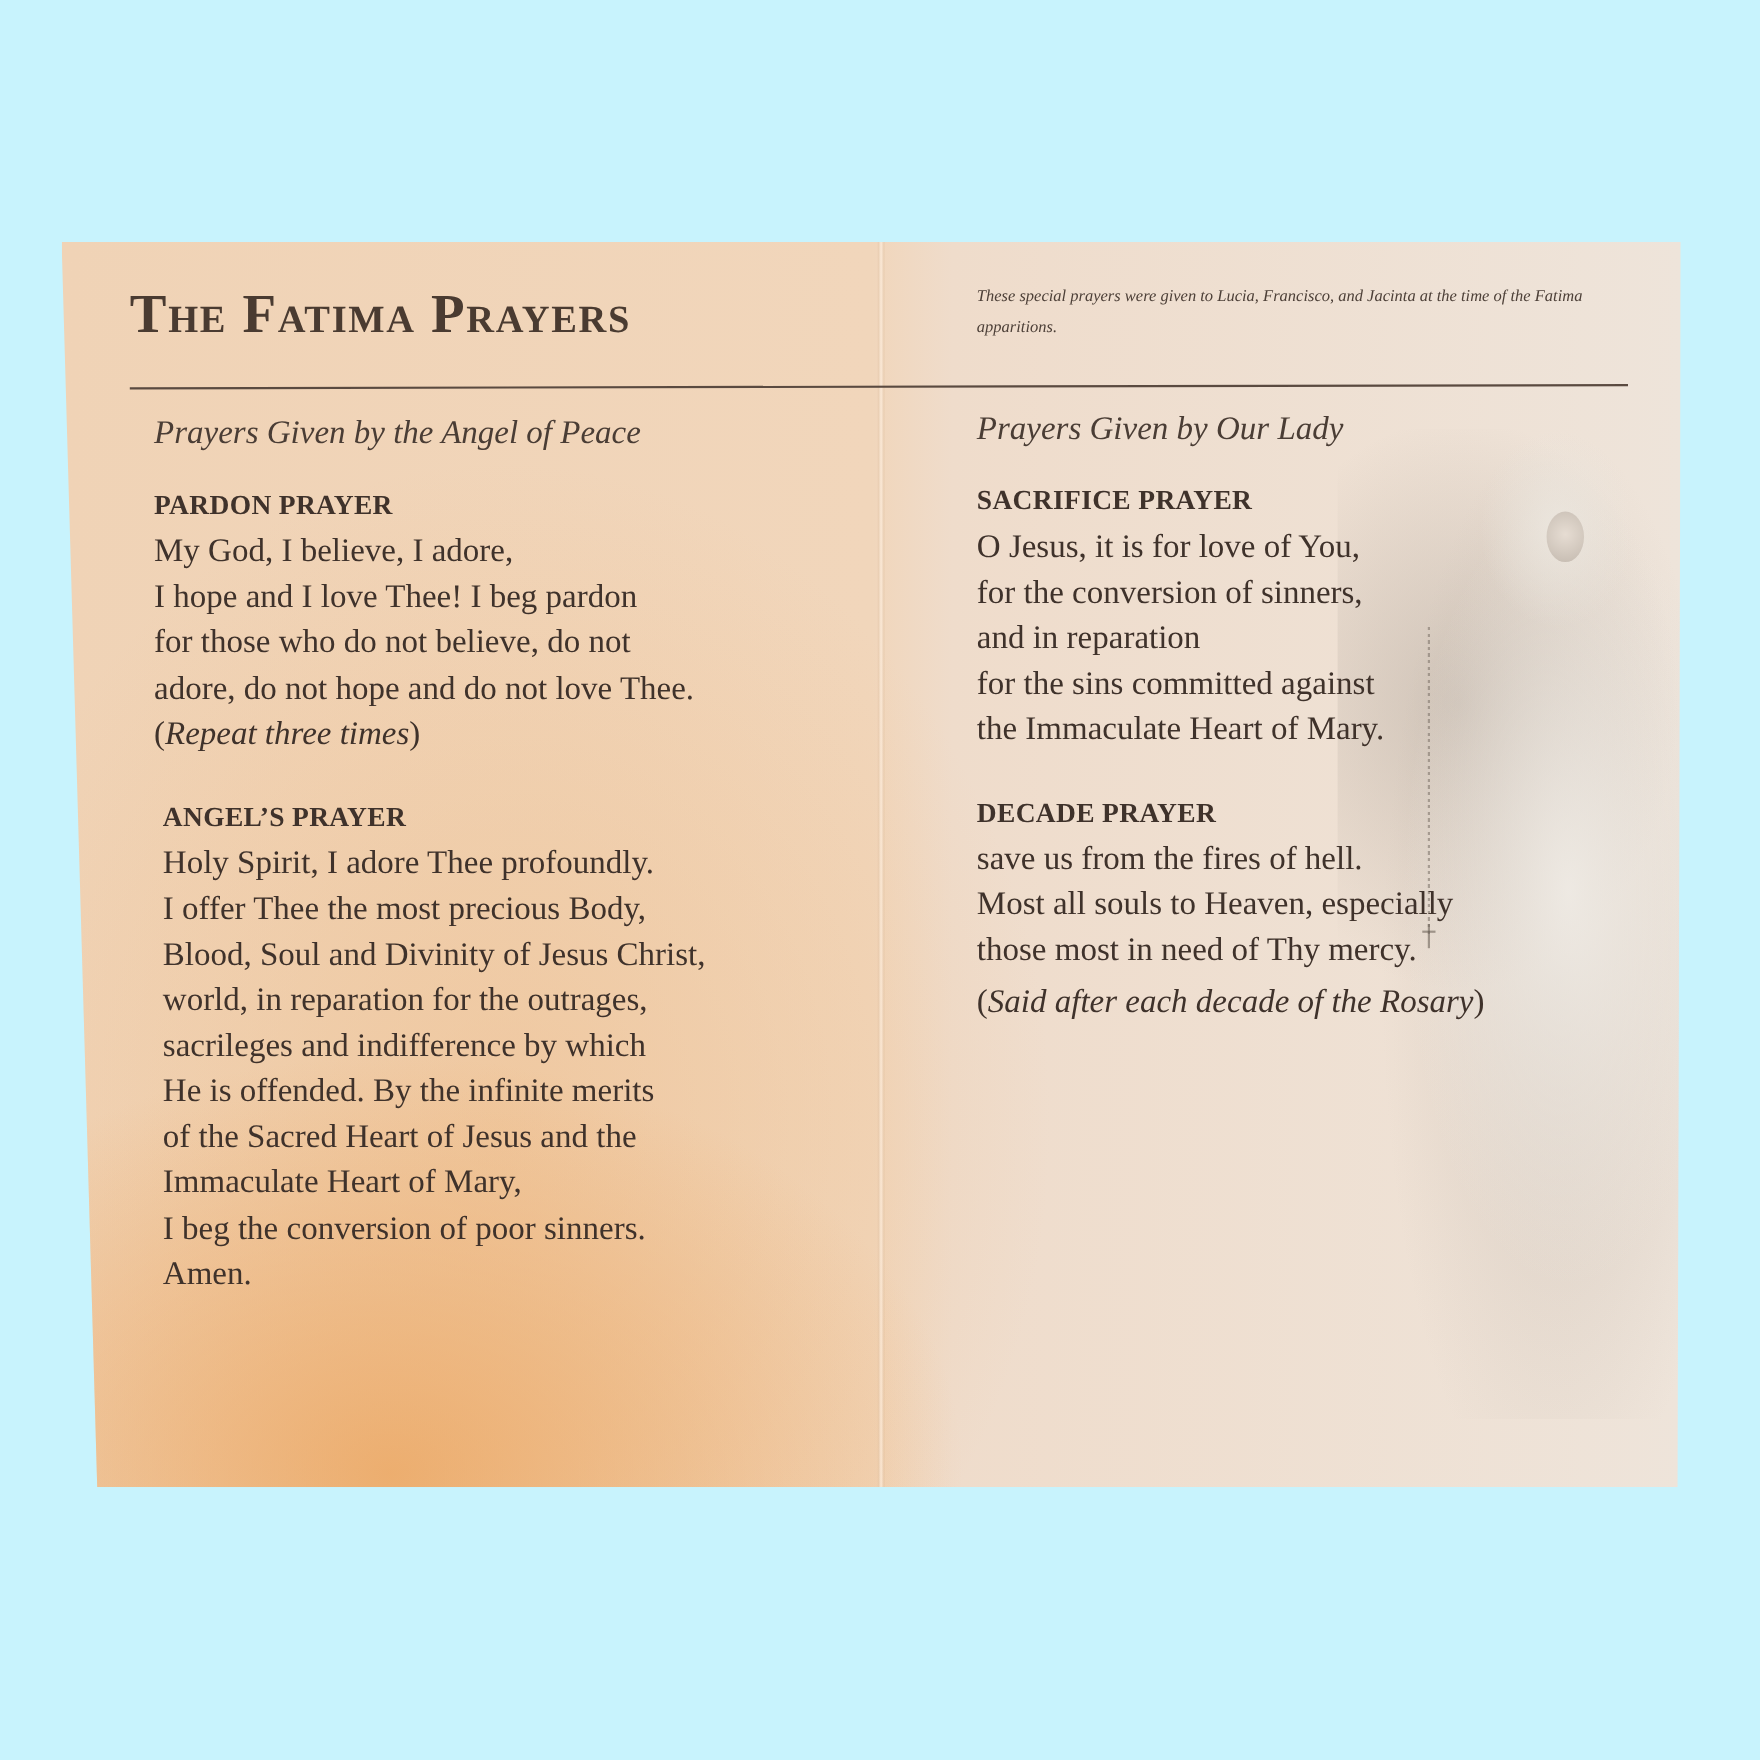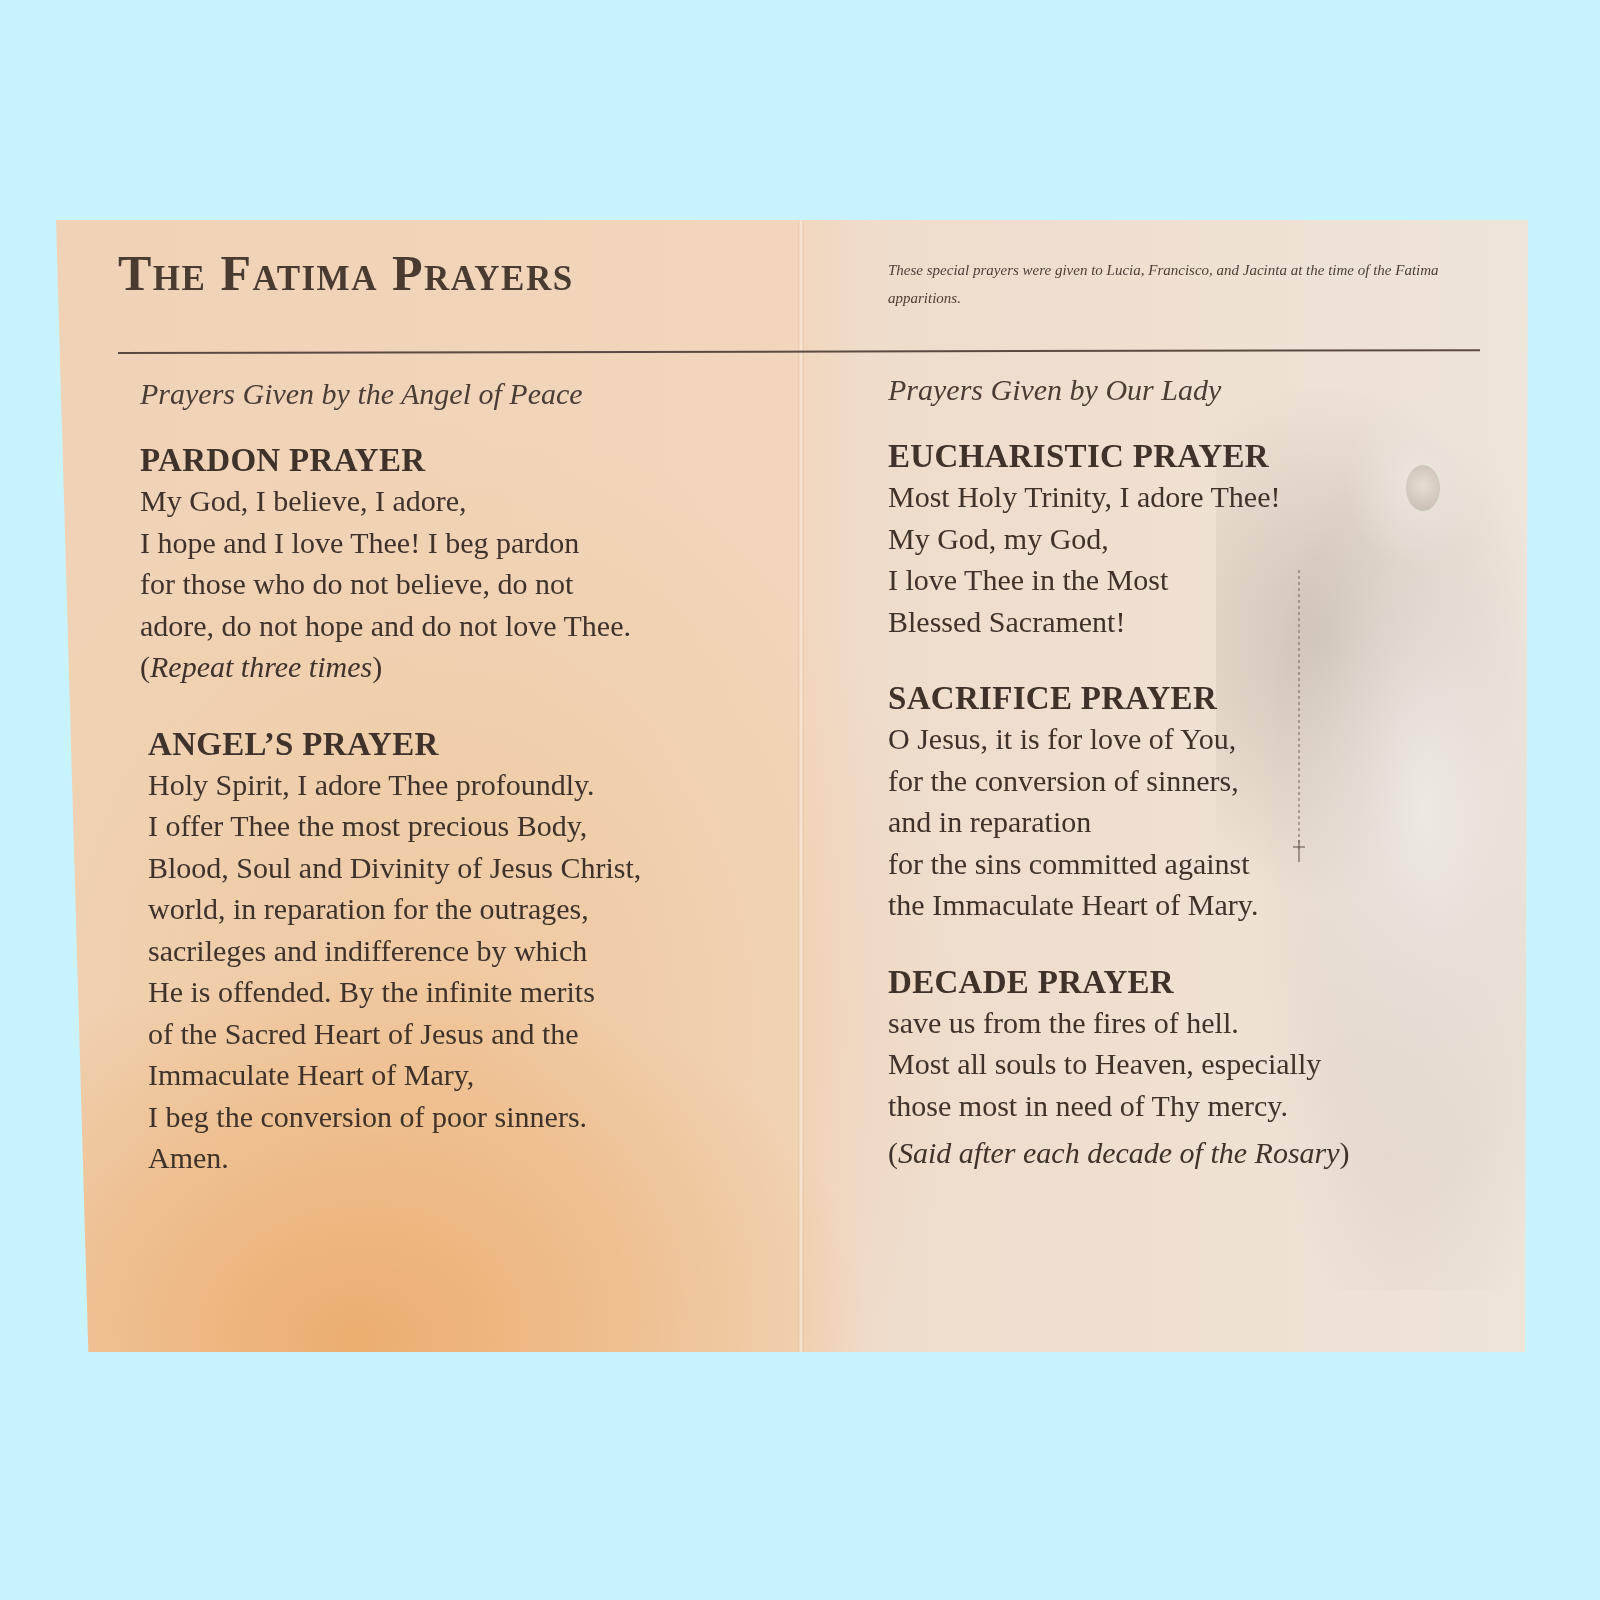--- a/index.html
+++ b/index.html
@@ -76,21 +76,21 @@
     }
     .rosary-cross::after {
       content: "";
       position: absolute;
       left: 1px; top: 6px; width: 12px; height: 2px;
       background: rgba(110,100,90,0.6);
     }
     .title {
       position: absolute;
       left: 62px;
-      top: 24px;
+      top: 36px;
       font-family: "Liberation Serif", "DejaVu Serif", serif;
       font-weight: bold;
       font-size: 50px;
       font-variant: small-caps;
       letter-spacing: 1.5px;
       color: #4a3b31;
       margin: 0;
     }
     .intro {
       position: absolute;
@@ -124,21 +124,21 @@
     .section-heading {
       font-style: italic;
       font-size: 30px;
       line-height: 40px;
       margin: 0 0 26px 0;
       color: #4a3d35;
     }
     .prayer { margin: 0 0 36px 0; }
     .prayer-title {
       font-weight: bold;
-      font-size: 33px;
+      font-size: 25px;
       line-height: 40px;
       margin: 0;
       letter-spacing: 0.3px;
     }
     .prayer-line {
       font-size: 30px;
       line-height: 41.5px;
       margin: 0;
       white-space: nowrap;
     }
@@ -191,27 +191,20 @@
       <p class="prayer-line">of the Sacred Heart of Jesus and the</p>
       <p class="prayer-line">Immaculate Heart of Mary,</p>
       <p class="prayer-line">I beg the conversion of poor sinners.</p>
       <p class="prayer-line">Amen.</p>
     </div>
   </div>
 
   <div class="col col-right">
     <p class="section-heading">Prayers Given by Our Lady</p>
 
-    <div class="prayer prayer-1">
-      <p class="prayer-title">EUCHARISTIC PRAYER</p>
-      <p class="prayer-line">Most Holy Trinity, I adore Thee!</p>
-      <p class="prayer-line">My God, my God,</p>
-      <p class="prayer-line">I love Thee in the Most</p>
-      <p class="prayer-line">Blessed Sacrament!</p>
-    </div>
 
     <div class="prayer prayer-2">
       <p class="prayer-title">SACRIFICE PRAYER</p>
       <p class="prayer-line">O Jesus, it is for love of You,</p>
       <p class="prayer-line">for the conversion of sinners,</p>
       <p class="prayer-line">and in reparation</p>
       <p class="prayer-line">for the sins committed against</p>
       <p class="prayer-line">the Immaculate Heart of Mary.</p>
     </div>
 

